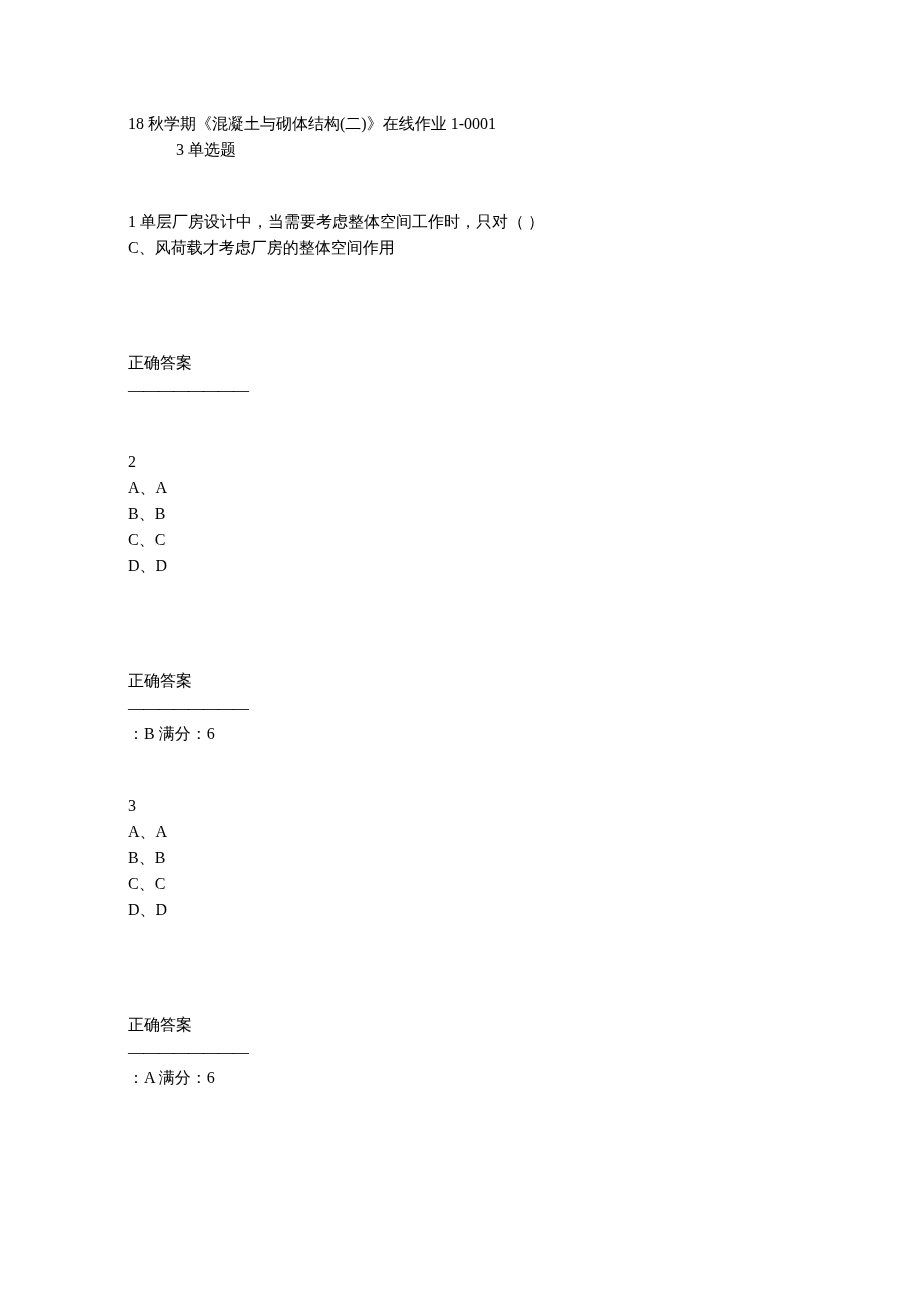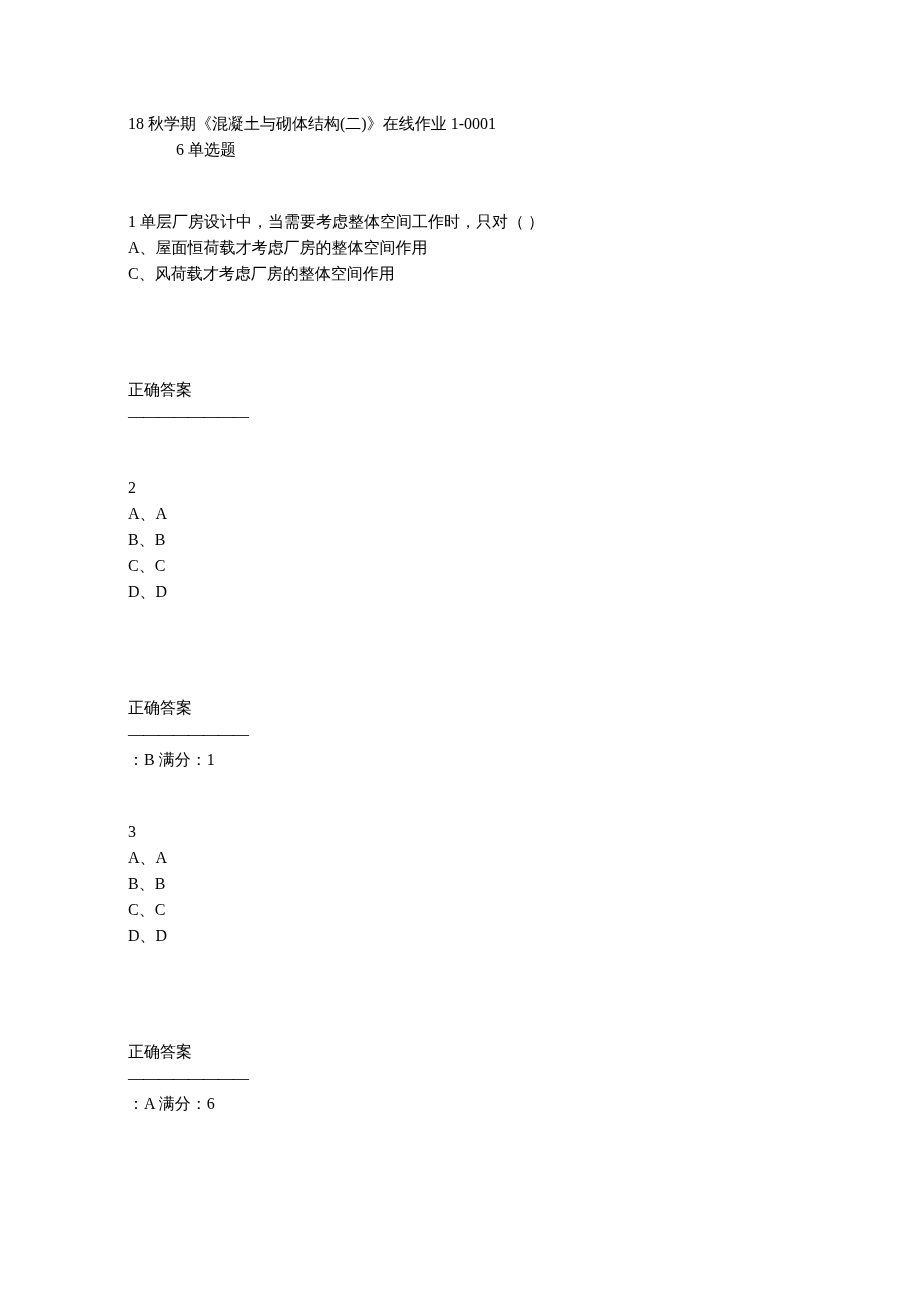--- a/index.html
+++ b/index.html
@@ -30,61 +30,61 @@
     }
     .question-stem {
       margin-bottom: 2px;
     }
     .option {
       margin-bottom: 2px;
     }
     .answer-label {
       margin-top: 92px;
       margin-bottom: 2px;
+      font-family: Liberation Mono, monospace;
     }
     .divider {
       margin-bottom: 2px;
       letter-spacing: -1px;
     }
     .answer-value {
       margin-bottom: 46px;
     }
     .q-num {
       margin-bottom: 2px;
     }
   </style>
 </head>
 <body>
 
 <div class="page">
 
   <div class="title">18 秋学期《混凝土与砌体结构(二)》在线作业 1-0001</div>
-  <div class="section-header">6   单选题</div>
+  <div class="section-header">3   单选题</div>
 
   <div class="question-block">
     <div class="question-stem">
       <span>1</span><span>  单层厂房设计中，当需要考虑整体空间工作时，只对（ ）</span>
     </div>
-    <div class="option">A、屋面恒荷载才考虑厂房的整体空间作用</div>
     <div class="option">C、风荷载才考虑厂房的整体空间作用</div>
 
     <div class="answer-label">正确答案</div>
     <div class="divider">————————</div>
   </div>
 
   <div class="question-block">
     <div class="q-num">2</div>
     <div class="option">A、A</div>
     <div class="option">B、B</div>
     <div class="option">C、C</div>
     <div class="option">D、D</div>
 
     <div class="answer-label">正确答案</div>
     <div class="divider">————————</div>
-    <div class="answer-value">：B 满分：1</div>
+    <div class="answer-value">：B 满分：6</div>
   </div>
 
   <div class="question-block">
     <div class="q-num">3</div>
     <div class="option">A、A</div>
     <div class="option">B、B</div>
     <div class="option">C、C</div>
     <div class="option">D、D</div>
 
     <div class="answer-label">正确答案</div>

